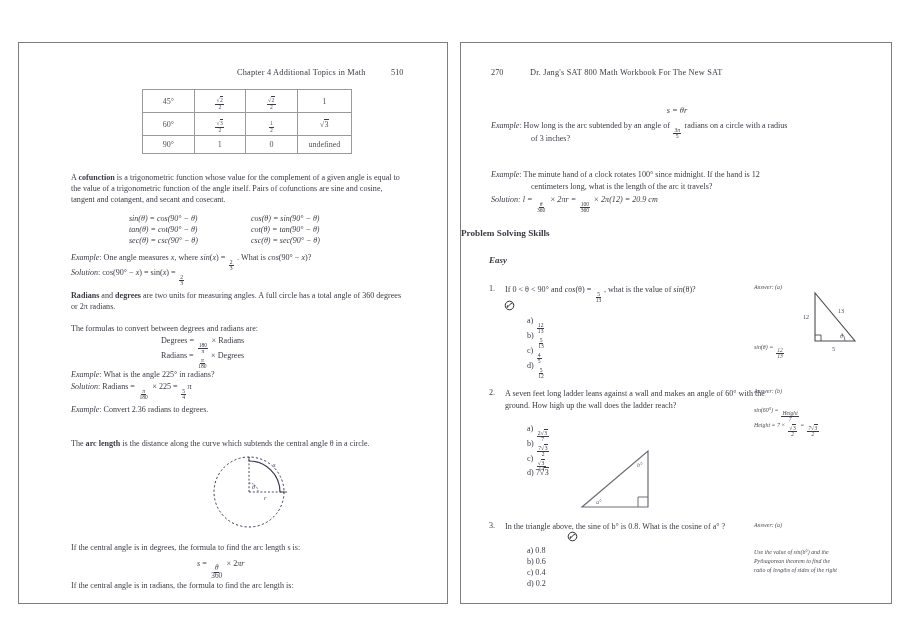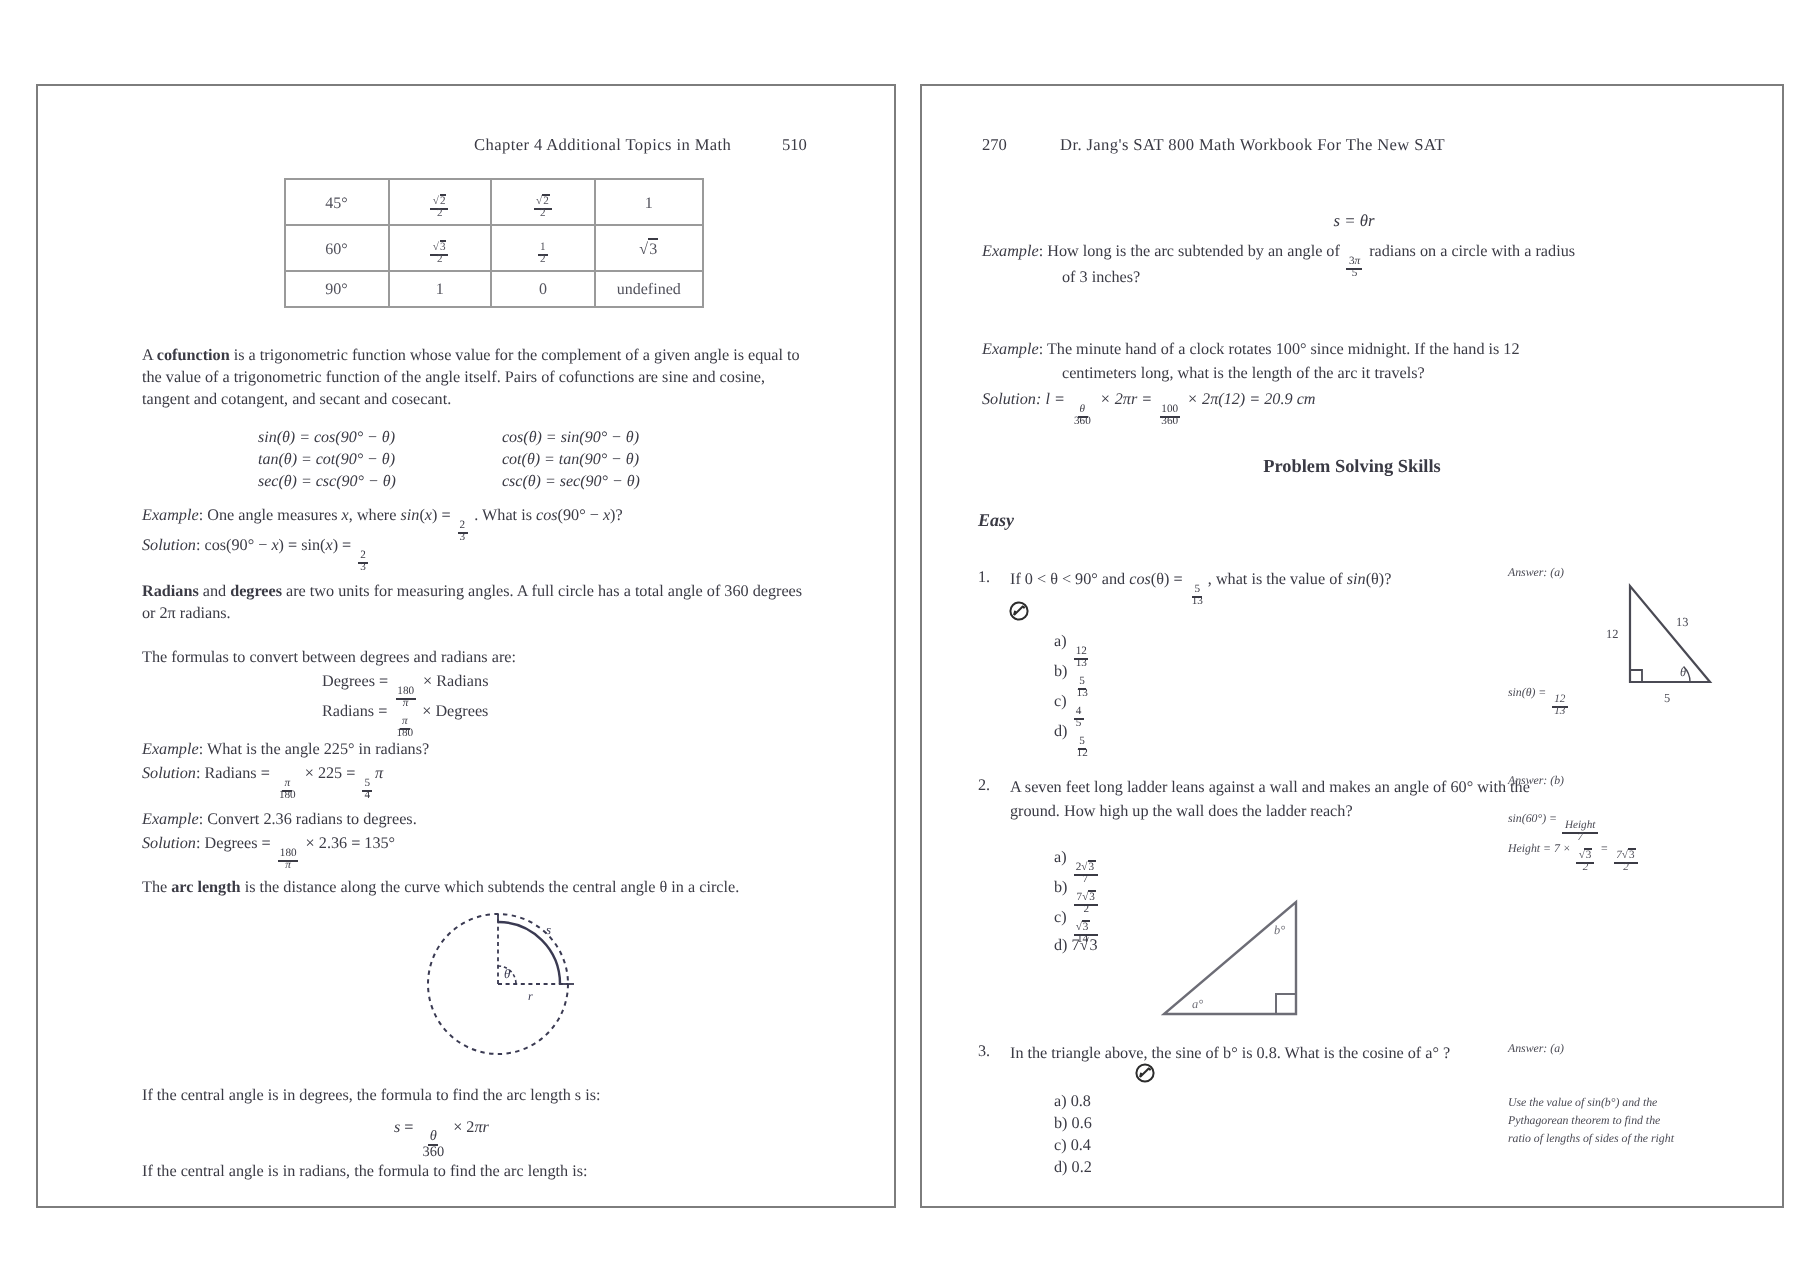--- a/index.html
+++ b/index.html
@@ -77,21 +77,21 @@
   }
 
   
   .circdia { position: absolute; }
 
   
   .qnum { position: absolute; font-size: 8.1px; }
   .qbody { position: absolute; font-size: 8.1px; line-height: 11.6px; }
   .choice { position: absolute; font-size: 8.1px; line-height: 11.3px; }
   .ans { position: absolute; font-size: 5.9px; font-style: italic; color: #4a4a54; line-height: 9px; }
-  .sectitle { position: absolute; font-weight: bold; font-size: 9.2px; width: 100%; text-align: center; }
+  .sectitle { position: absolute; font-weight: bold; font-size: 9.2px; width: 100%; }
   .easy { position: absolute; font-style: italic; font-weight: bold; font-size: 9px; }
   .pencil-icon { position: absolute; width: 11px; height: 11px; }
   svg { display: block; overflow: visible; }
 </style>
 </head>
 <body>
 
 <div class="spread">
 
   <div class="page page-left">
@@ -203,26 +203,20 @@
             <span>180</span>
           </span><span> × 225 = </span><span class="frac">
             <span class="num">5</span>
             <span>4</span>
           </span><span><i>π</i></span>
       </div>
 
       <div class="tx" style="left:52px; top:361px;">
         <span class="it">Example</span><span>: Convert 2.36 radians to degrees.</span>
       </div>
-      <div class="tx" style="left:52px; top:373px;">
-        <span class="it">Solution</span><span>: Degrees = </span><span class="frac">
-            <span class="num">180</span>
-            <span><i>π</i></span>
-          </span><span> × 2.36 = 135°</span>
-      </div>
 
       <div class="tx" style="left:52px; top:395px; width:340px;">
         <span>The </span><span class="b">arc length</span><span> is the distance along the curve which subtends the central angle θ in a circle.</span>
       </div>
 
       <div class="circdia" style="left:178px; top:406px;">
         <svg width="110" height="86" viewBox="0 0 110 86">
           <circle cx="52" cy="43" r="35" fill="none" stroke="#3a3a52" stroke-width="1" stroke-dasharray="2.2 2.2"></circle>
           <line x1="52" y1="43" x2="52" y2="8" stroke="#3a3a52" stroke-width="0.9" stroke-dasharray="2 1.8"></line>
           <line x1="52" y1="43" x2="87" y2="43" stroke="#3a3a52" stroke-width="0.9" stroke-dasharray="2 1.8"></line>

